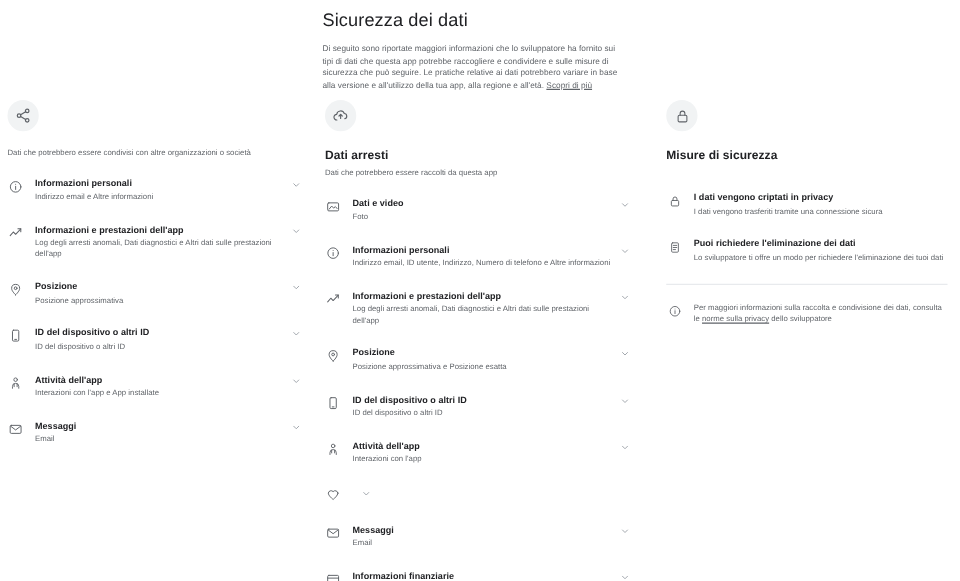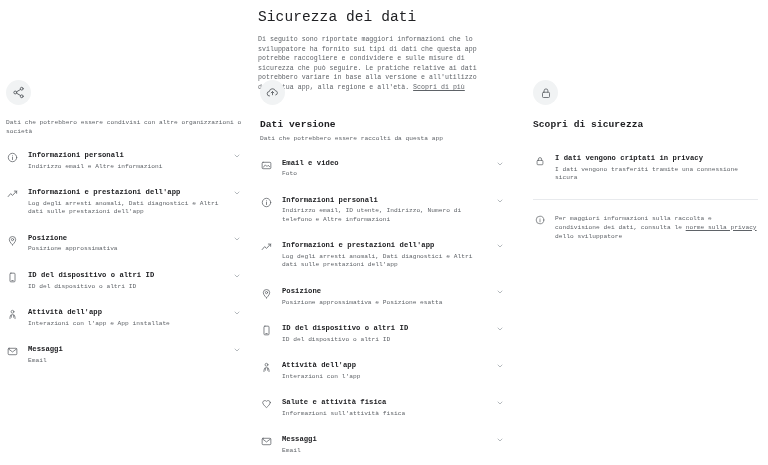--- a/index.html
+++ b/index.html
@@ -14,21 +14,20 @@
     color: #202124;
     overflow: hidden;
     position: relative;
   }
 
   .page {
     width: 768px;
     height: 383px;
     position: relative;
     box-sizing: border-box;
-    font-family: Liberation Mono, monospace;
   }
 
   
   .header {
     position: absolute;
     left: 258px;
     top: 8px;
     width: 240px;
   }
   .header-title {
@@ -312,32 +311,32 @@
     </div>
 
     <div class="col col-collect">
       <div class="sec-icon-wrap">
         <svg width="13" height="13" viewBox="0 0 24 24" fill="none" stroke="#5f6368" stroke-width="1.7" stroke-linecap="round" stroke-linejoin="round">
           <path d="M6.5 18.5a4.2 4.2 0 0 1-.3-8.4 5.8 5.8 0 0 1 11.2-1.2 3.9 3.9 0 0 1 .6 7.7"></path>
           <polyline points="9.6 12.6 12 10.2 14.4 12.6"></polyline>
           <line x1="12" y1="10.4" x2="12" y2="16.2"></line>
         </svg>
       </div>
-      <h2 class="sec-title">Dati versione</h2>
+      <h2 class="sec-title">Dati arresti</h2>
       <p class="sec-sub">Dati che potrebbero essere raccolti da questa app</p>
 
       <div class="row">
         <span class="row-icon">
           <svg width="11" height="11" viewBox="0 0 24 24" fill="none" stroke="#5f6368" stroke-width="1.7" stroke-linecap="round" stroke-linejoin="round">
             <rect x="2.5" y="5" width="19" height="14" rx="2"></rect>
             <polyline points="5 16 9.5 10.6 13 14.2 15.8 11.4 19 15"></polyline>
           </svg>
         </span>
         <span class="row-text">
-          <span class="row-title" style="display:block">Email e video</span>
+          <span class="row-title" style="display:block">Dati e video</span>
           <span class="row-desc" style="display:block">Foto</span>
         </span>
         <span class="chev">
           <svg width="8" height="8" viewBox="0 0 24 24" fill="none" stroke="#9aa0a6" stroke-width="2.2" stroke-linecap="round" stroke-linejoin="round">
               <polyline points="6 9 12 15 18 9"></polyline>
             </svg>
         </span>
       </div>
 
       <div class="row">
@@ -431,24 +430,20 @@
               <polyline points="6 9 12 15 18 9"></polyline>
             </svg>
         </span>
       </div>
 
       <div class="row">
         <span class="row-icon">
           <svg width="11" height="11" viewBox="0 0 24 24" fill="none" stroke="#5f6368" stroke-width="1.7" stroke-linecap="round" stroke-linejoin="round">
             <path d="M20.4 7.6a4.9 4.9 0 0 0-8.4-2.6A4.9 4.9 0 0 0 3.6 7.6c0 4.6 8.4 11.1 8.4 11.1s8.4-6.5 8.4-11.1z"></path>
           </svg>
-        </span>
-        <span class="row-text">
-          <span class="row-title" style="display:block">Salute e attività fisica</span>
-          <span class="row-desc" style="display:block">Informazioni sull'attività fisica</span>
         </span>
         <span class="chev">
           <svg width="8" height="8" viewBox="0 0 24 24" fill="none" stroke="#9aa0a6" stroke-width="2.2" stroke-linecap="round" stroke-linejoin="round">
               <polyline points="6 9 12 15 18 9"></polyline>
             </svg>
         </span>
       </div>
 
       <div class="row">
         <span class="row-icon">
@@ -487,36 +482,50 @@
       </div>
     </div>
 
     <div class="col col-secure">
       <div class="sec-icon-wrap">
         <svg width="12" height="12" viewBox="0 0 24 24" fill="none" stroke="#5f6368" stroke-width="1.7" stroke-linecap="round" stroke-linejoin="round">
           <rect x="5" y="10.5" width="14" height="10.5" rx="2"></rect>
           <path d="M8.2 10.5V7.6a3.8 3.8 0 0 1 7.6 0v2.9"></path>
         </svg>
       </div>
-      <h2 class="sec-title">Scopri di sicurezza</h2>
+      <h2 class="sec-title">Misure di sicurezza</h2>
       <p class="sec-sub empty-space"></p>
 
       <div class="row row-static">
         <span class="row-icon">
           <svg width="10" height="10" viewBox="0 0 24 24" fill="none" stroke="#5f6368" stroke-width="1.8" stroke-linecap="round" stroke-linejoin="round">
             <rect x="5" y="10.5" width="14" height="10.5" rx="2"></rect>
             <path d="M8.2 10.5V7.6a3.8 3.8 0 0 1 7.6 0v2.9"></path>
           </svg>
         </span>
         <span class="row-text">
           <span class="row-title" style="display:block">I dati vengono criptati in privacy</span>
           <span class="row-desc" style="display:block">I dati vengono trasferiti tramite una connessione sicura</span>
         </span>
       </div>
 
+      <div class="row row-static">
+        <span class="row-icon">
+          <svg width="10" height="10" viewBox="0 0 24 24" fill="none" stroke="#5f6368" stroke-width="1.7" stroke-linecap="round" stroke-linejoin="round">
+            <rect x="5.5" y="3" width="13" height="18" rx="2"></rect>
+            <line x1="8.6" y1="8" x2="15.4" y2="8"></line>
+            <line x1="8.6" y1="12" x2="15.4" y2="12"></line>
+            <line x1="8.6" y1="16" x2="13" y2="16"></line>
+          </svg>
+        </span>
+        <span class="row-text">
+          <span class="row-title" style="display:block">Puoi richiedere l'eliminazione dei dati</span>
+          <span class="row-desc" style="display:block">Lo sviluppatore ti offre un modo per richiedere l'eliminazione dei tuoi dati</span>
+        </span>
+      </div>
 
       <div class="note-sep"></div>
 
       <div class="note-row">
         <span class="row-icon">
           <svg width="10" height="10" viewBox="0 0 24 24" fill="none" stroke="#5f6368" stroke-width="1.7" stroke-linecap="round" stroke-linejoin="round">
             <circle cx="12" cy="12" r="9.2"></circle>
             <line x1="12" y1="11" x2="12" y2="16.5"></line>
             <circle cx="12" cy="7.6" r="0.9" fill="#5f6368" stroke="none"></circle>
           </svg>

